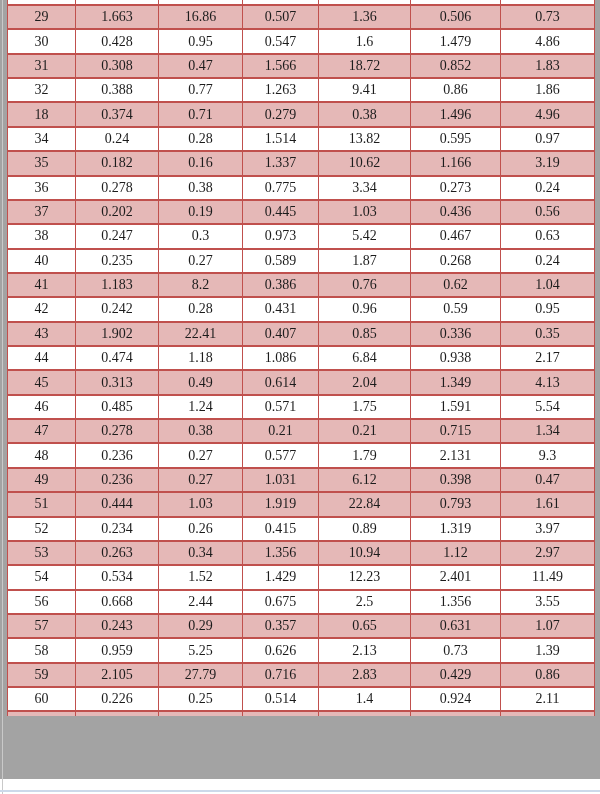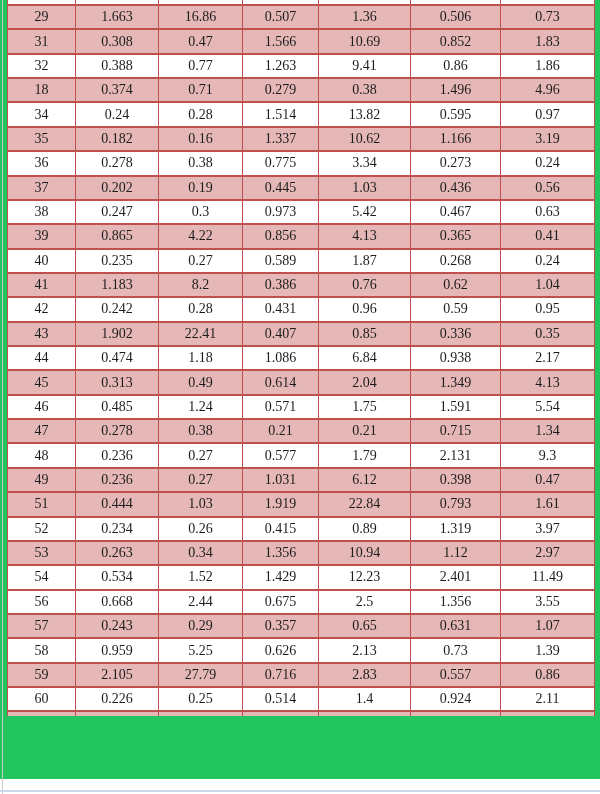--- a/index.html
+++ b/index.html
@@ -8,21 +8,21 @@
     width: 600px;
     height: 794px;
     background: #ffffff;
     overflow: hidden;
     font-family: "Liberation Serif", serif;
   }
   .page {
     position: relative;
     width: 600px;
     height: 779px;
-    background: #22c55e;
+    background: #a3a3a3;
   }
   .left-guide {
     position: absolute;
     left: 2px;
     top: 0;
     width: 1px;
     height: 794px;
     background: #c9c9c9;
   }
   table.data-table {
@@ -96,26 +96,35 @@
 
       <tr class="data-row pink">
           <td>29</td>
           <td>1.663</td>
           <td>16.86</td>
           <td>0.507</td>
           <td>1.36</td>
           <td>0.506</td>
           <td>0.73</td>
         </tr>
+        <tr class="data-row white">
+          <td>30</td>
+          <td>0.428</td>
+          <td>0.95</td>
+          <td>0.547</td>
+          <td>1.6</td>
+          <td>1.479</td>
+          <td>4.86</td>
+        </tr>
         <tr class="data-row pink">
           <td>31</td>
           <td>0.308</td>
           <td>0.47</td>
           <td>1.566</td>
-          <td>10.69</td>
+          <td>18.72</td>
           <td>0.852</td>
           <td>1.83</td>
         </tr>
         <tr class="data-row white">
           <td>32</td>
           <td>0.388</td>
           <td>0.77</td>
           <td>1.263</td>
           <td>9.41</td>
           <td>0.86</td>
@@ -168,29 +177,20 @@
         </tr>
         <tr class="data-row white">
           <td>38</td>
           <td>0.247</td>
           <td>0.3</td>
           <td>0.973</td>
           <td>5.42</td>
           <td>0.467</td>
           <td>0.63</td>
         </tr>
-        <tr class="data-row pink">
-          <td>39</td>
-          <td>0.865</td>
-          <td>4.22</td>
-          <td>0.856</td>
-          <td>4.13</td>
-          <td>0.365</td>
-          <td>0.41</td>
-        </tr>
         <tr class="data-row white">
           <td>40</td>
           <td>0.235</td>
           <td>0.27</td>
           <td>0.589</td>
           <td>1.87</td>
           <td>0.268</td>
           <td>0.24</td>
         </tr>
         <tr class="data-row pink">
@@ -336,21 +336,21 @@
           <td>2.13</td>
           <td>0.73</td>
           <td>1.39</td>
         </tr>
         <tr class="data-row pink">
           <td>59</td>
           <td>2.105</td>
           <td>27.79</td>
           <td>0.716</td>
           <td>2.83</td>
-          <td>0.557</td>
+          <td>0.429</td>
           <td>0.86</td>
         </tr>
         <tr class="data-row white">
           <td>60</td>
           <td>0.226</td>
           <td>0.25</td>
           <td>0.514</td>
           <td>1.4</td>
           <td>0.924</td>
           <td>2.11</td>

